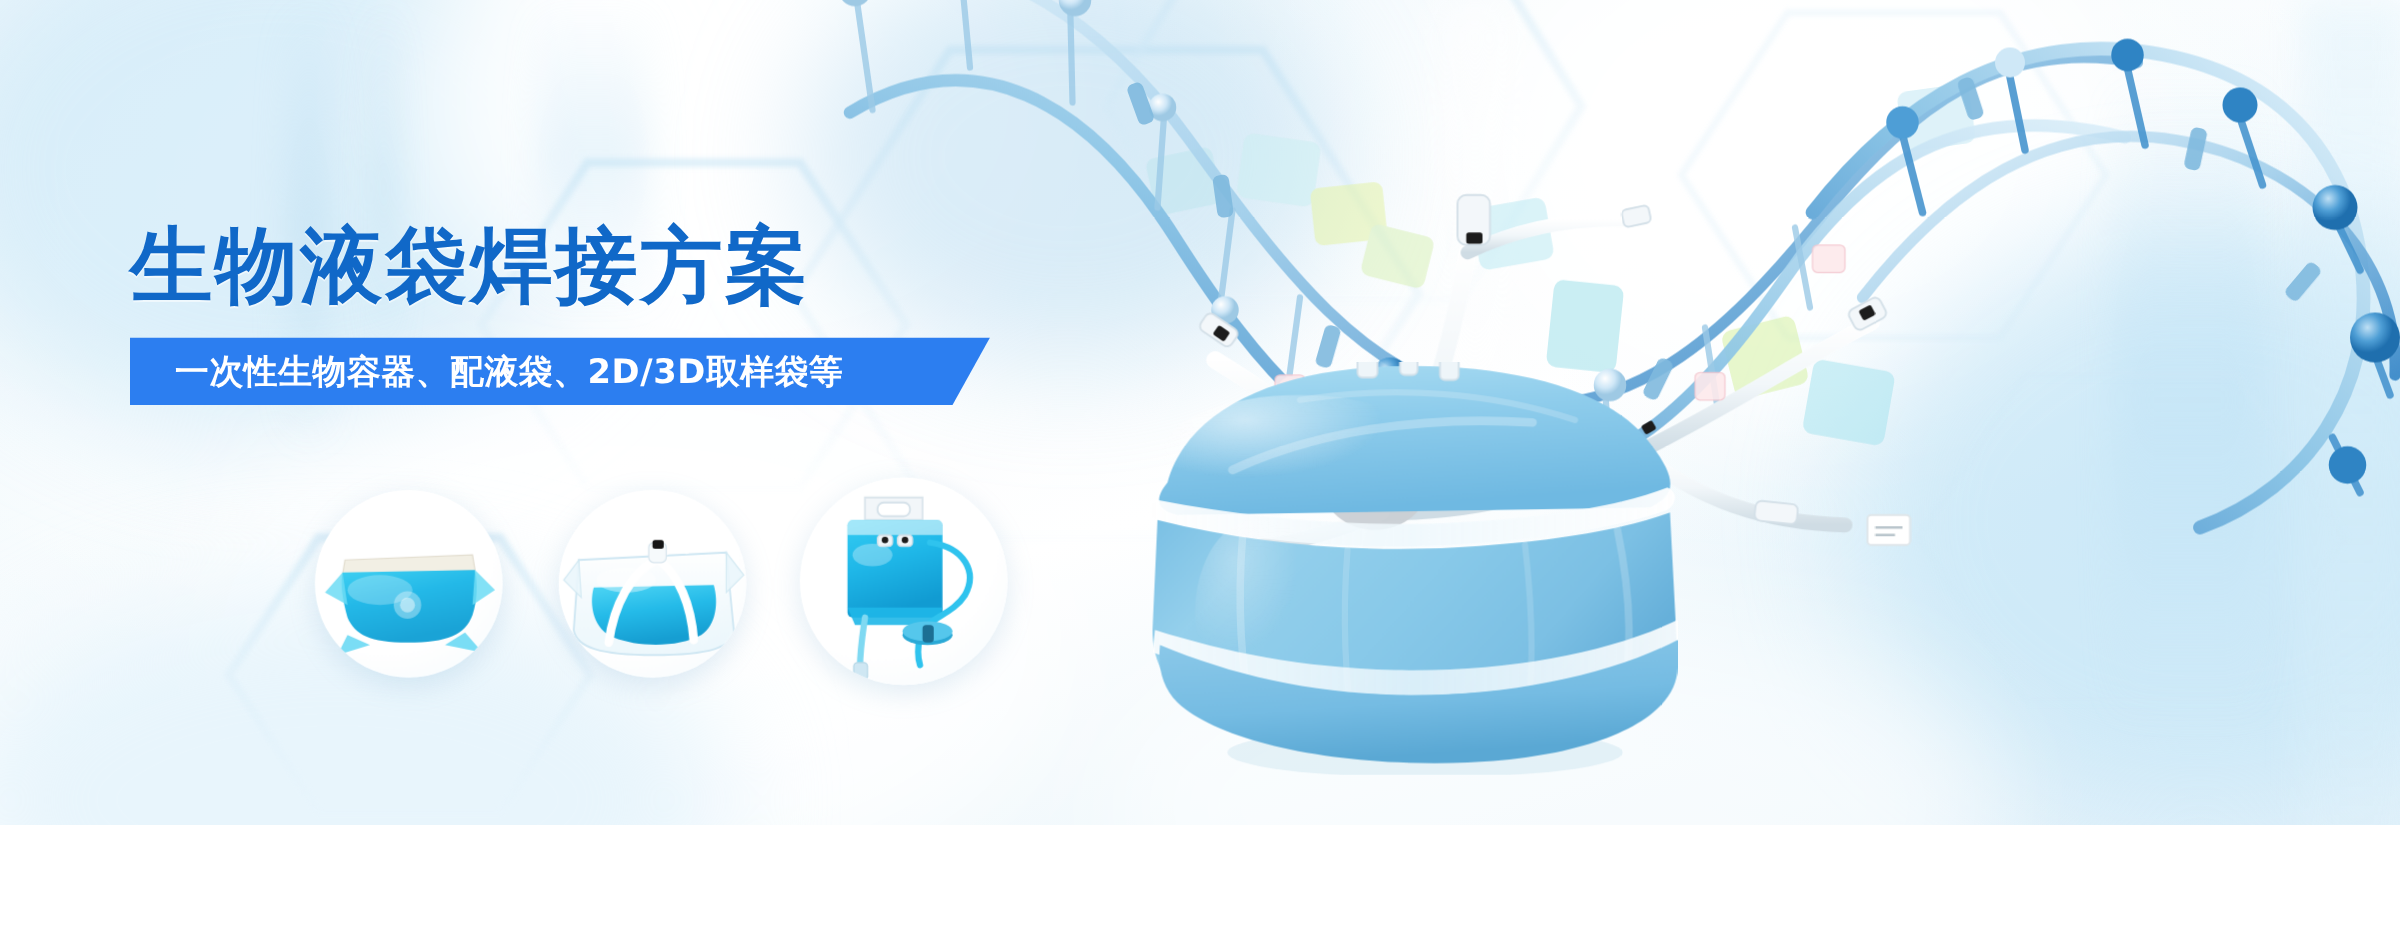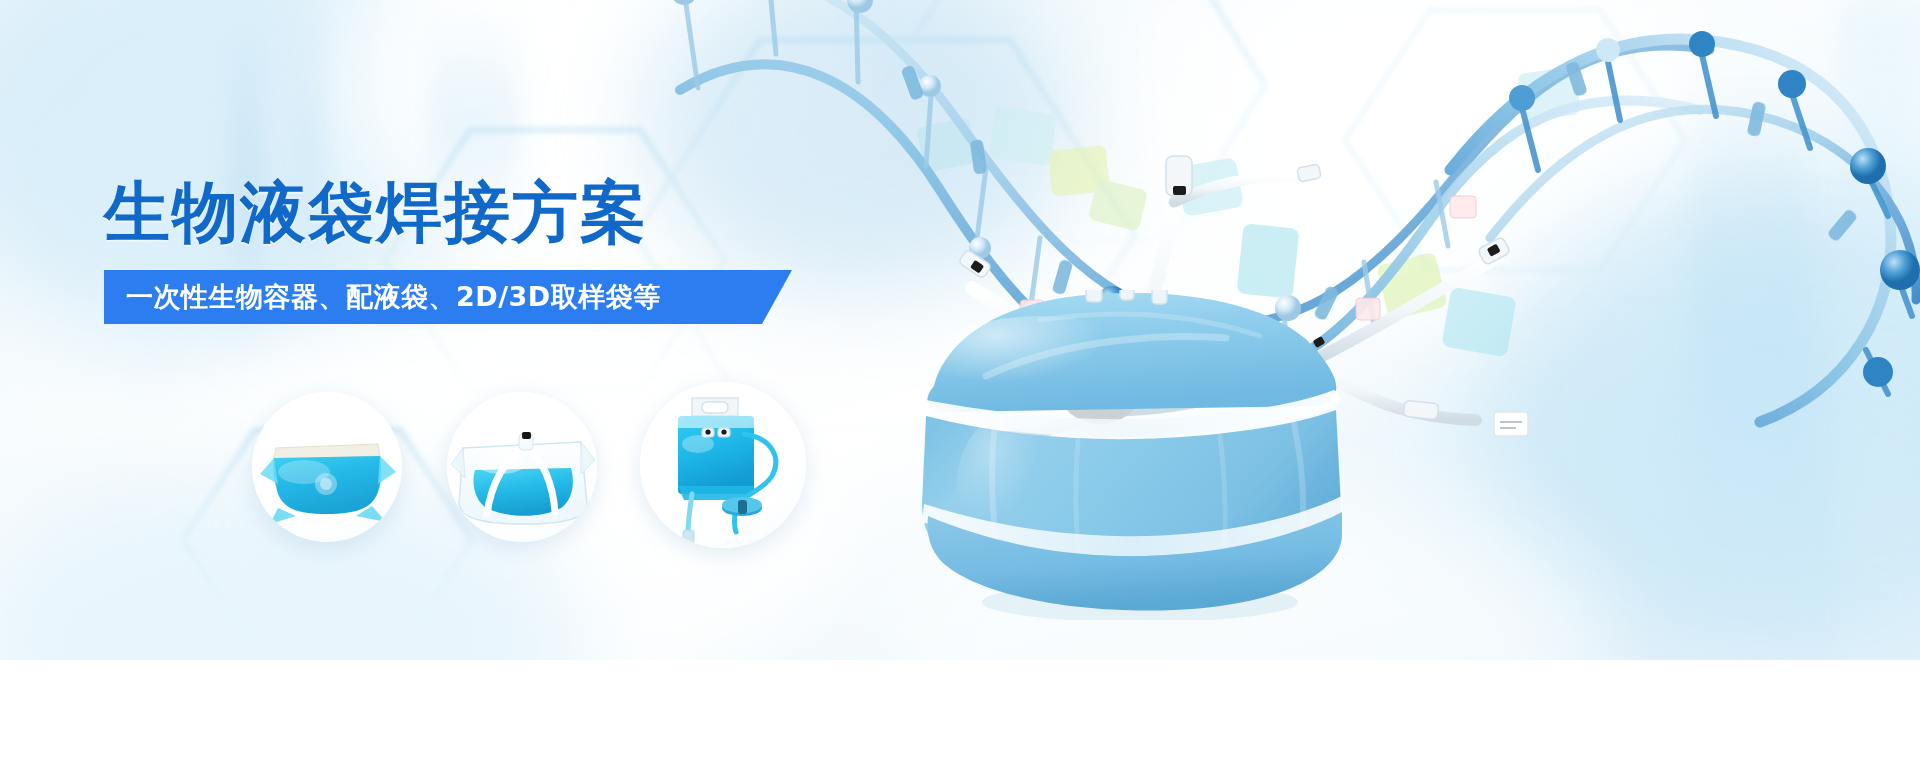--- a/index.html
+++ b/index.html
@@ -68,21 +68,21 @@
     height:54px; width:688px;
     display:flex; align-items:center;
   }
   .sub-bar-bg{
     position:absolute; inset:0;
     background:#2C7EF0;
     clip-path:polygon(0 0, 100% 0, calc(100% - 30px) 100%, 0 100%);
   }
   .sub-text{
     position:relative; z-index:2;
-    padding-left:22px;
+    padding-left:36px;
     color:#ffffff; font-size:27px; font-weight:bold; letter-spacing:.5px;
     white-space:nowrap;
     font-family:"DejaVu Sans","Liberation Sans",sans-serif;
   }
 
   
   .circles{ position:absolute; left:252px; top:382px; width:620px; height:180px; }
   .pcircle{
     position:absolute; width:150px; height:150px; border-radius:50%;
     background:radial-gradient(circle at 38% 30%, #ffffff 0%, #ffffff 62%, #f4fafd 100%);

